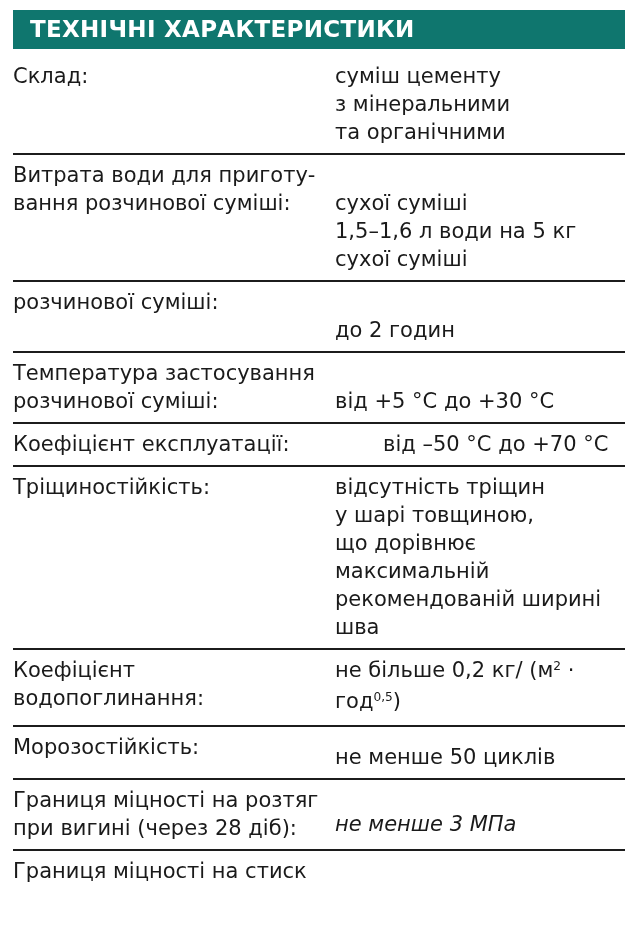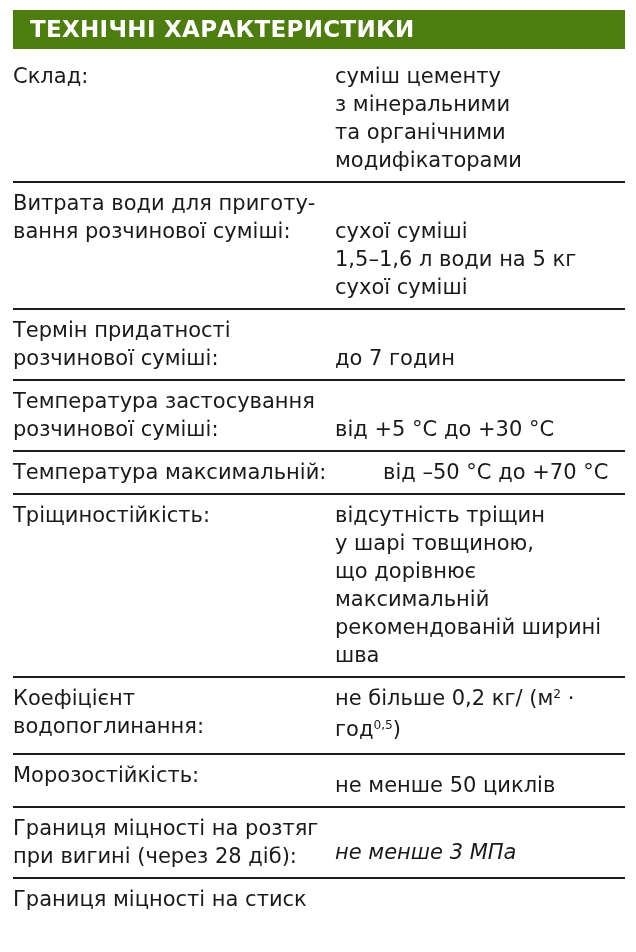--- a/index.html
+++ b/index.html
@@ -5,21 +5,21 @@
   * { margin:0; padding:0; box-sizing:border-box; }
   html,body { width:636px; background:#ffffff; }
   body {
     font-family:"DejaVu Sans","Liberation Sans",sans-serif;
     color:#1a1a1a;
     height:952px;
     overflow:hidden;
   }
   .sheet { width:636px; padding:10px 11px 0 13px; }
   .header-bar {
-    background:#4d7c0f;
+    background:#0f766e;
     color:#ffffff;
     font-weight:bold;
     font-size:23px;
     line-height:26px;
     padding:6px 10px 7px 17px;
     letter-spacing:0.3px;
     margin-bottom:7px;
   }
   .spec-table { width:100%; }
   .row {
@@ -49,55 +49,53 @@
   </div>
   <div class="spec-table">
       <div class="row">
         <div class="label">
           <div>Склад:</div>
         </div>
         <div class="value" style="margin-top: 0px;">
           <div><span>суміш цементу</span></div>
           <div><span>з мінеральними</span></div>
           <div><span>та органічними</span></div>
-          <div><span>модифікаторами</span></div>
         </div>
       </div>
       <div class="row">
         <div class="label">
           <div>Витрата води для приготу-</div>
           <div>вання розчинової суміші:</div>
         </div>
         <div class="value" style="margin-top: 28px;">
           <div><span>сухої суміші</span></div>
           <div><span>1,5–1,6 л води на 5 кг</span></div>
           <div><span>сухої суміші</span></div>
         </div>
       </div>
       <div class="row">
         <div class="label">
-          <div>Термін придатності</div>
           <div>розчинової суміші:</div>
         </div>
         <div class="value" style="margin-top: 28px;">
-          <div><span>до 7 годин</span></div>
+          <div><span>до 2 годин</span></div>
         </div>
       </div>
       <div class="row">
         <div class="label">
           <div>Температура застосування</div>
           <div>розчинової суміші:</div>
         </div>
         <div class="value" style="margin-top: 28px;">
           <div><span>від +5 °C до +30 °C</span></div>
         </div>
       </div>
       <div class="row">
         <div class="label">
-          <div>Температура максимальній:</div>
+          <div>Коефіцієнт експлуатації:</div>
         </div>
         <div class="value" style="margin-top: 0px; margin-left: 48px;">
           <div><span>від –50 °C до +70 °C</span></div>
         </div>
       </div>
       <div class="row">
         <div class="label">
           <div>Тріщиностійкість:</div>
         </div>
         <div class="value" style="margin-top: 0px;">

